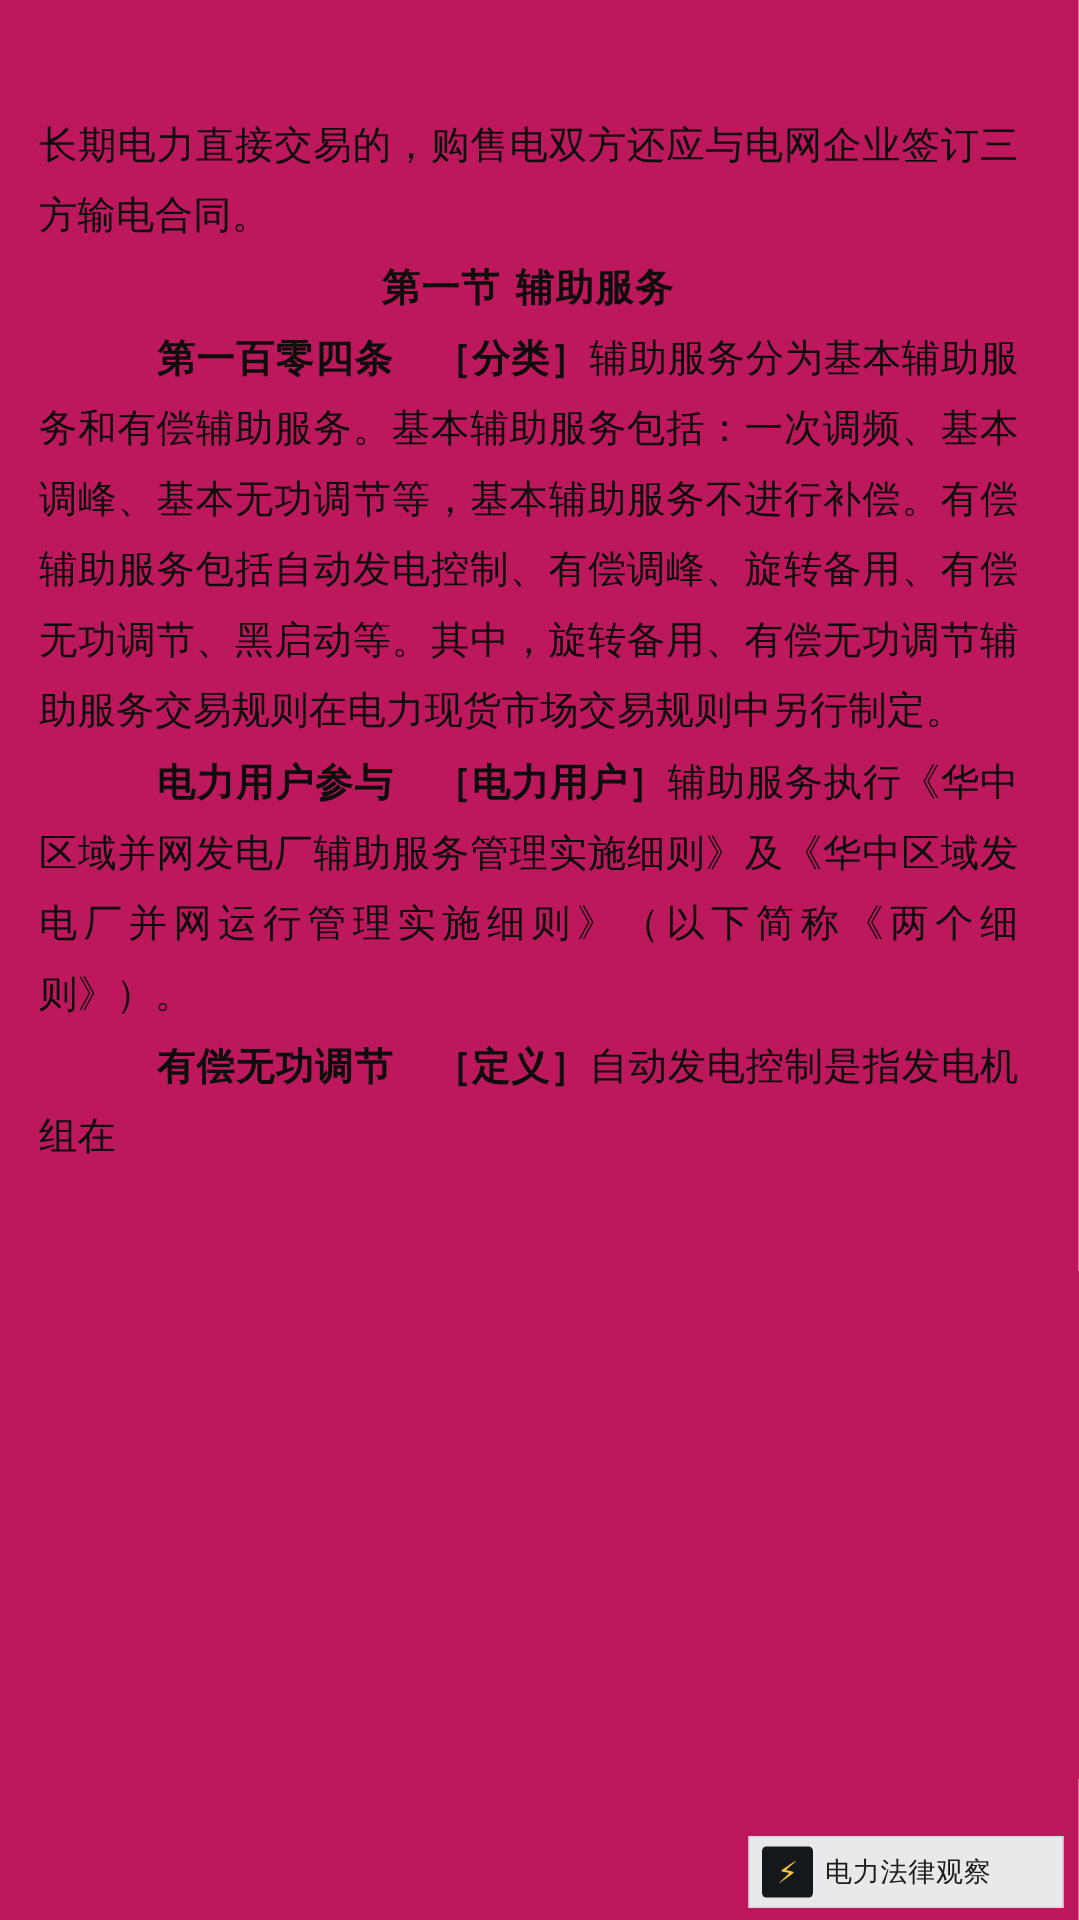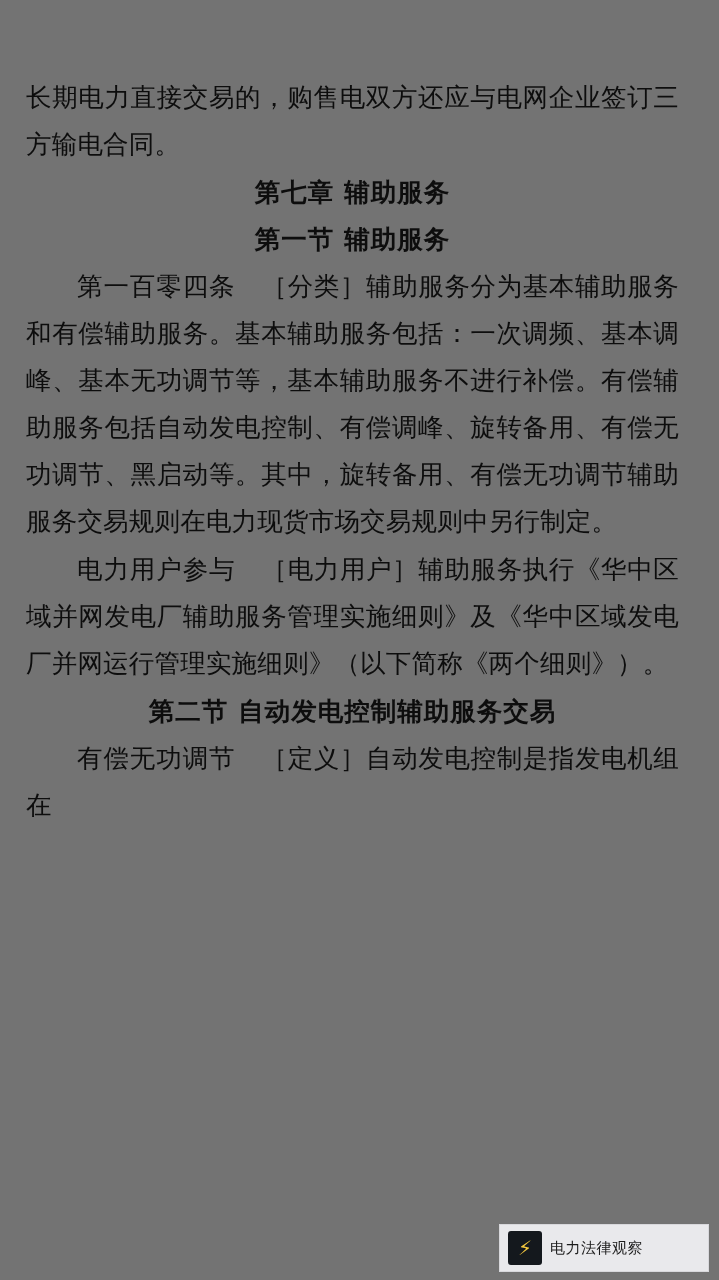--- a/index.html
+++ b/index.html
@@ -16,21 +16,21 @@
     overflow: hidden;
   }
   .page {
     position: absolute;
     left: 0;
     top: 0;
     width: 719px;
     height: 1280px;
     box-sizing: border-box;
     padding: 74px 40px 0 26px;
-    background: #737373;
+    background: #be185d;
   }
   .body-text {
     font-size: 25.5px;
     line-height: 47px;
     letter-spacing: 0.2px;
     text-align: justify;
     text-justify: inter-ideograph;
     font-weight: 500;
   }
   .para {
@@ -42,25 +42,26 @@
   }
   .heading {
     text-align: center;
     font-size: 25.5px;
     line-height: 47px;
     font-weight: bold;
     margin: 0;
     letter-spacing: 1px;
   }
   .art-label {
-    font-weight: normal;
+    font-weight: bold;
     letter-spacing: 0.5px;
+    margin-left: 28px;
   }
   .tag {
-    font-weight: 400;
+    font-weight: 700;
   }
   .footer-badge {
     position: absolute;
     right: 10px;
     bottom: 8px;
     width: 210px;
     height: 48px;
     background: #e9e9ec;
     border: 1px solid #d8d8dc;
     display: flex;
@@ -82,45 +83,43 @@
     left: 50%;
     top: 50%;
     transform: translate(-50%, -50%);
     color: #f3c73e;
     font-size: 20px;
     line-height: 20px;
     font-family: "DejaVu Sans", sans-serif;
   }
   .badge-text {
     font-family: "DejaVu Sans", "Liberation Sans", sans-serif;
-    font-size: 15px;
+    font-size: 18px;
     color: #1c1c1c;
     letter-spacing: 0.5px;
     white-space: nowrap;
   }
 </style>
 </head>
 <body>
 
 <div class="page">
 
   <div class="body-text">
 
     <p class="para no-indent">长期电力直接交易的，购售电双方还应与电网企业签订三方输电合同。</p>
 
-    <div class="heading">第七章  辅助服务</div>
     <div class="heading">第一节  辅助服务</div>
 
     <p class="para"><span class="art-label">第一百零四条</span>　<span class="tag">［分类］</span><span>辅助服务分为基本辅助服务和有偿辅助服务。基本辅助服务包括：一次调频、基本调峰、基本无功调节等，基本辅助服务不进行补偿。有偿辅助服务包括自动发电控制、有偿调峰、旋转备用、有偿无功调节、黑启动等。其中，旋转备用、有偿无功调节辅助服务交易规则在电力现货市场交易规则中另行制定。</span></p>
 
     <p class="para"><span class="art-label">电力用户参与</span>　<span class="tag">［电力用户］</span><span>辅助服务执行《华中区域并网发电厂辅助服务管理实施细则》及《华中区域发电厂并网运行管理实施细则》（以下简称《两个细则》）。</span></p>
 
 
 
-    <div class="heading">第二节  自动发电控制辅助服务交易</div>
 
     <p class="para"><span class="art-label">有偿无功调节</span>　<span class="tag">［定义］</span><span>自动发电控制是指发电机组在</span></p>
 
   </div>
 
   <div class="footer-badge">
     <div class="badge-logo">
         <span class="spark">⚡</span>
       </div>
     <div class="badge-text">电力法律观察</div>

